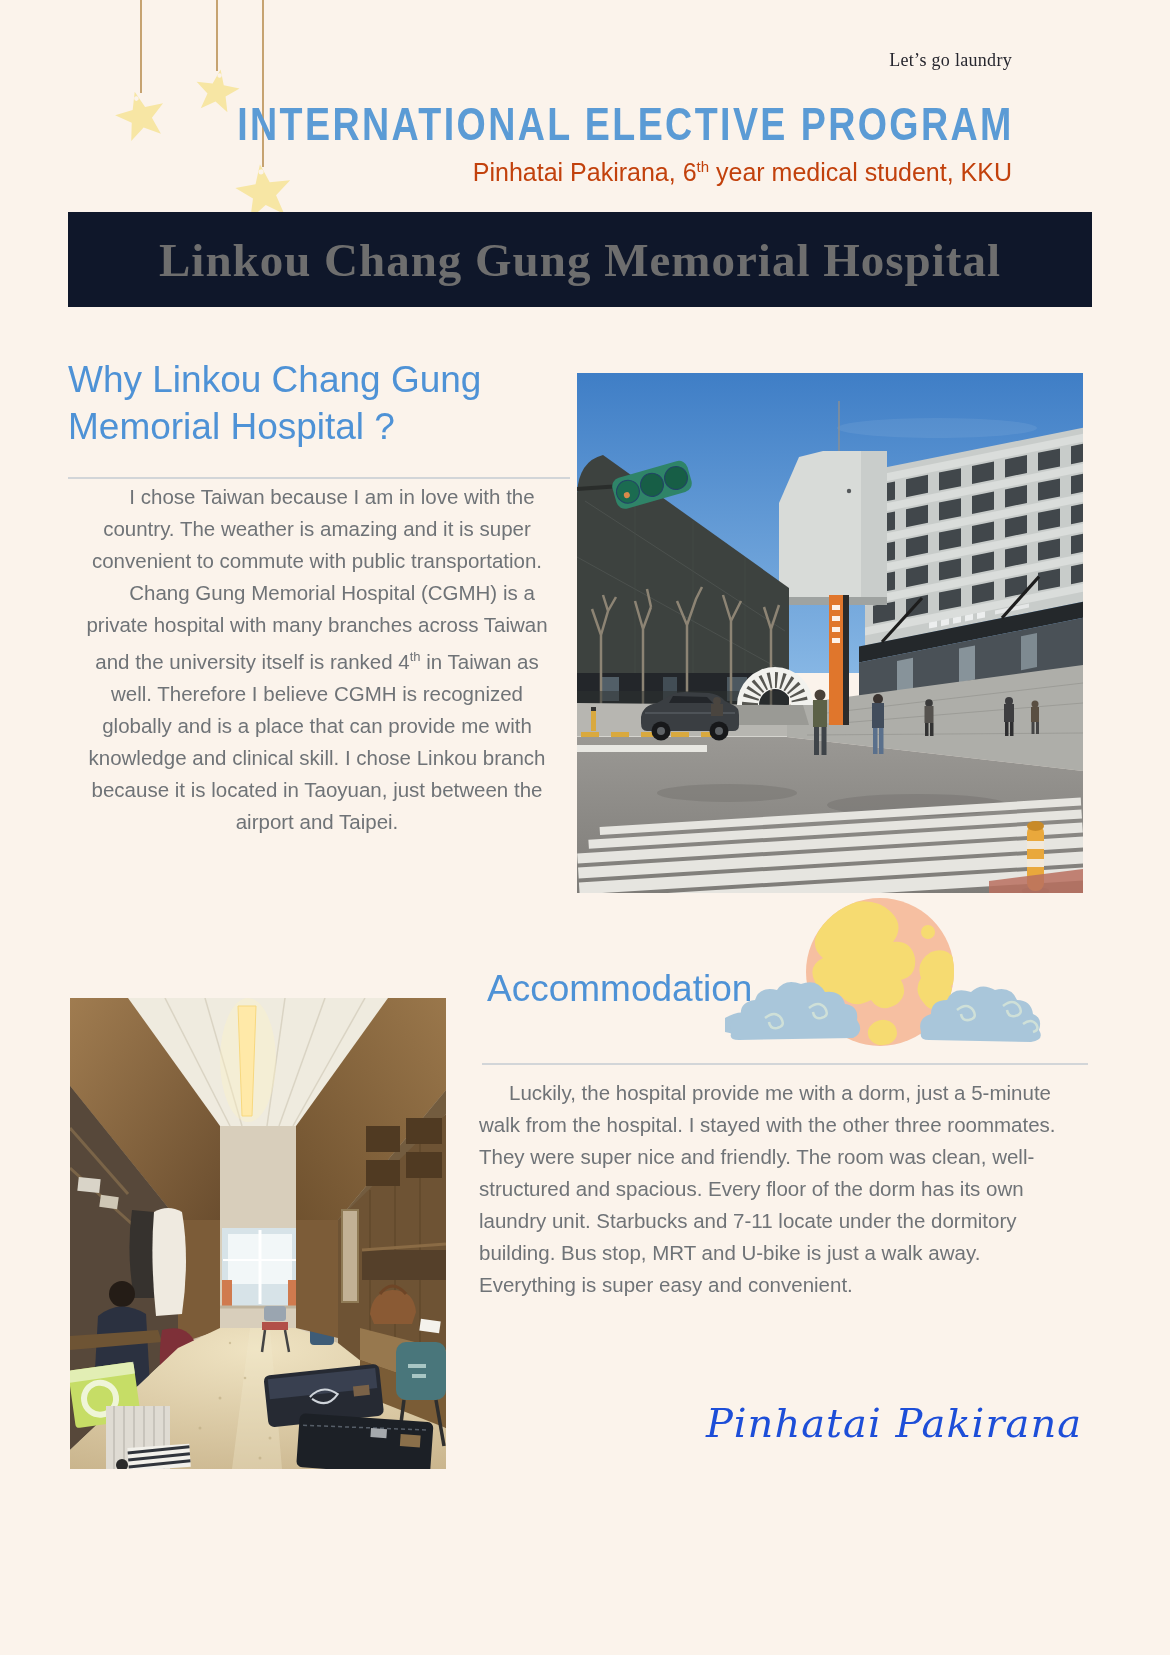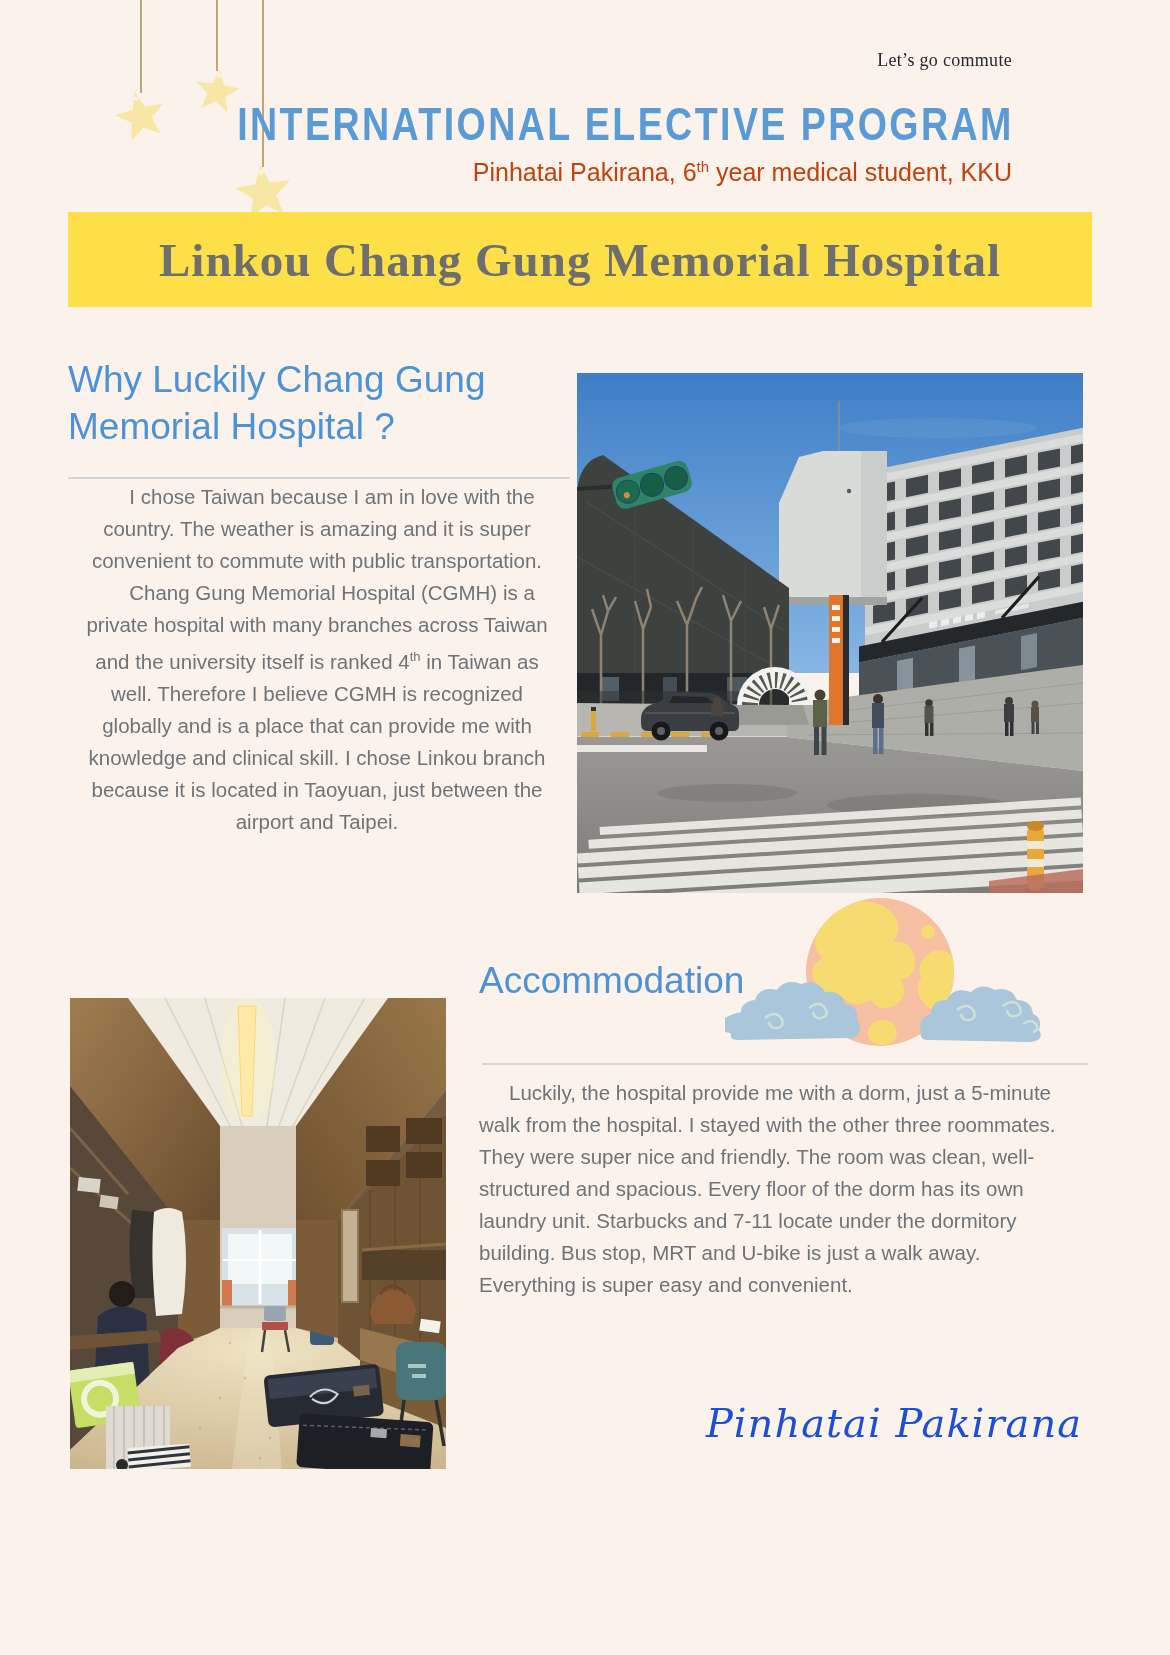--- a/index.html
+++ b/index.html
@@ -5,21 +5,21 @@
   html,body{margin:0;padding:0;background:#FBF3EB;}
   .page{position:relative;width:1170px;height:1655px;background:#FBF3EB;overflow:hidden;
         font-family:"Liberation Sans",sans-serif;}
   .abs{position:absolute;}
   .tagline{right:158px;top:50px;font-family:"Liberation Serif",serif;font-size:18px;
            color:#26262E;letter-spacing:.3px;}
   .title{right:156px;top:96px;font-size:47px;font-weight:bold;color:#5B9BD5;
          letter-spacing:3px;white-space:nowrap;transform:scaleX(.8);transform-origin:100% 50%;}
   .subtitle{right:158px;top:158px;font-size:25px;color:#c2410c;white-space:nowrap;}
   .subtitle sup{font-size:15px;vertical-align:super;}
-  .banner{left:68px;top:212px;width:1024px;height:95px;background:#fde047;
+  .banner{left:68px;top:212px;width:1024px;height:95px;background:#0f172a;
           display:flex;align-items:center;justify-content:center;}
   .banner span{font-family:"Liberation Serif",serif;font-weight:bold;font-size:47px;
                color:#6E6E6E;letter-spacing:1px;white-space:nowrap;}
   .sec-heading{font-size:37px;line-height:47px;color:#4E92D6;font-weight:400;}
   .why-heading{left:68px;top:356px;width:500px;}
   .acc-heading{left:479px;top:957px;}
   .rule{height:0;border-top:2px solid #D2D5D8;}
   .rule-why{left:68px;top:477px;width:502px;}
   .rule-acc{left:482px;top:1063px;width:606px;}
   .bodytext{font-size:20.5px;line-height:32px;color:#6F7377;}
@@ -50,29 +50,29 @@
     <g transform="translate(122,92) rotate(9) scale(0.88)">
         <use href="#star"></use>
         <circle cy="-19" r="2.5" fill="#FBF3EB"></circle>
       </g>
     <g transform="translate(169,193) rotate(-8) scale(1.12)">
         <use href="#star"></use>
         <circle cy="-19" r="2.3" fill="#FBF3EB"></circle>
       </g>
   </svg>
 
-  <div class="abs tagline">Let’s go commute</div>
+  <div class="abs tagline">Let’s go laundry</div>
   <div class="abs title">INTERNATIONAL ELECTIVE PROGRAM</div>
   <div class="abs subtitle"><span>Pinhatai Pakirana, 6</span><sup>th</sup><span> year medical student, KKU</span></div>
 
   <div class="abs banner">
     <span>Linkou Chang Gung Memorial Hospital</span>
   </div>
 
-  <h2 class="abs sec-heading why-heading" style="margin:0">Why Luckily Chang Gung Memorial Hospital ?</h2>
+  <h2 class="abs sec-heading why-heading" style="margin:0">Why Linkou Chang Gung Memorial Hospital ?</h2>
   <div class="abs rule rule-why"></div>
   <div class="abs bodytext why-body">
     <p>I chose Taiwan because I am in love with the country. The weather is amazing and it is super convenient to commute with public transportation.</p>
     <p><span>Chang Gung Memorial Hospital (CGMH) is a private hospital with many branches across Taiwan and the university itself is ranked 4</span><sup>th</sup><span> in Taiwan as well. Therefore I believe CGMH is recognized globally and is a place that can provide me with knowledge and clinical skill. I chose Linkou branch because it is located in Taoyuan, just between the airport and Taipei.</span></p>
   </div>
 
   <svg class="abs" style="left:577px;top:373px" width="506" height="520" viewBox="0 0 506 520">
     <defs>
       <linearGradient id="sky" x1="0" y1="0" x2="0" y2="1">
         <stop offset="0" stop-color="#3F7EC6"></stop>
@@ -436,21 +436,21 @@
     <g transform="rotate(-4 88 458)">
       <rect x="58" y="448" width="62" height="23" fill="#F2F0EA"></rect>
       <g stroke="#30343B" stroke-width="3">
           <line x1="58" y1="453" x2="120" y2="451"></line>
           <line x1="58" y1="460" x2="120" y2="458"></line>
           <line x1="58" y1="467" x2="120" y2="465"></line>
         </g>
     </g>
   </svg>
 
-  <h2 class="abs sec-heading acc-heading" style="margin:0">Accommodation</h2>
+  <h2 class="abs sec-heading acc-heading" style="margin:8px">Accommodation</h2>
   <div class="abs rule rule-acc"></div>
 
   <svg class="abs" style="left:725px;top:882px" width="330" height="185" viewBox="0 0 330 185">
     <defs>
         <clipPath id="moonClip">
           <circle cx="155" cy="90" r="74"></circle>
         </clipPath>
       </defs>
     <circle cx="155" cy="90" r="74" fill="#F6BFA1"></circle>
     <g clip-path="url(#moonClip)" fill="#F6DB71">

